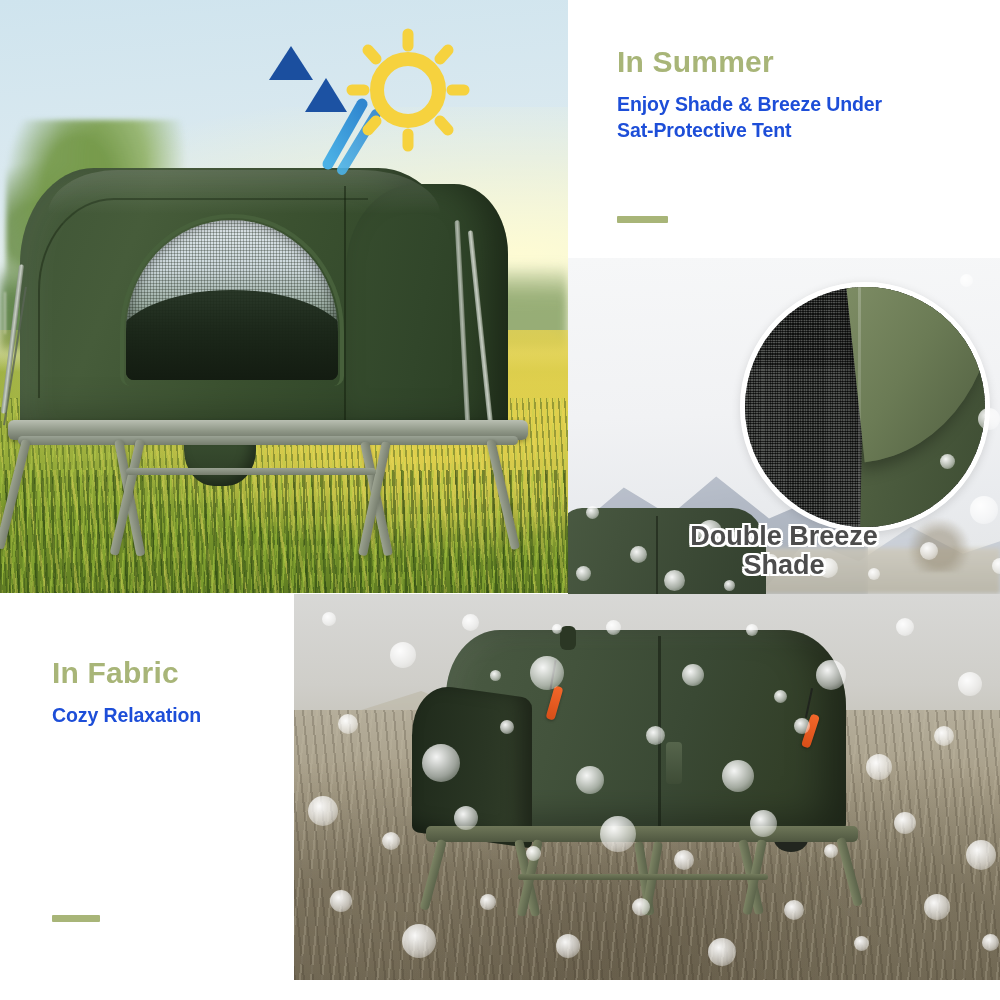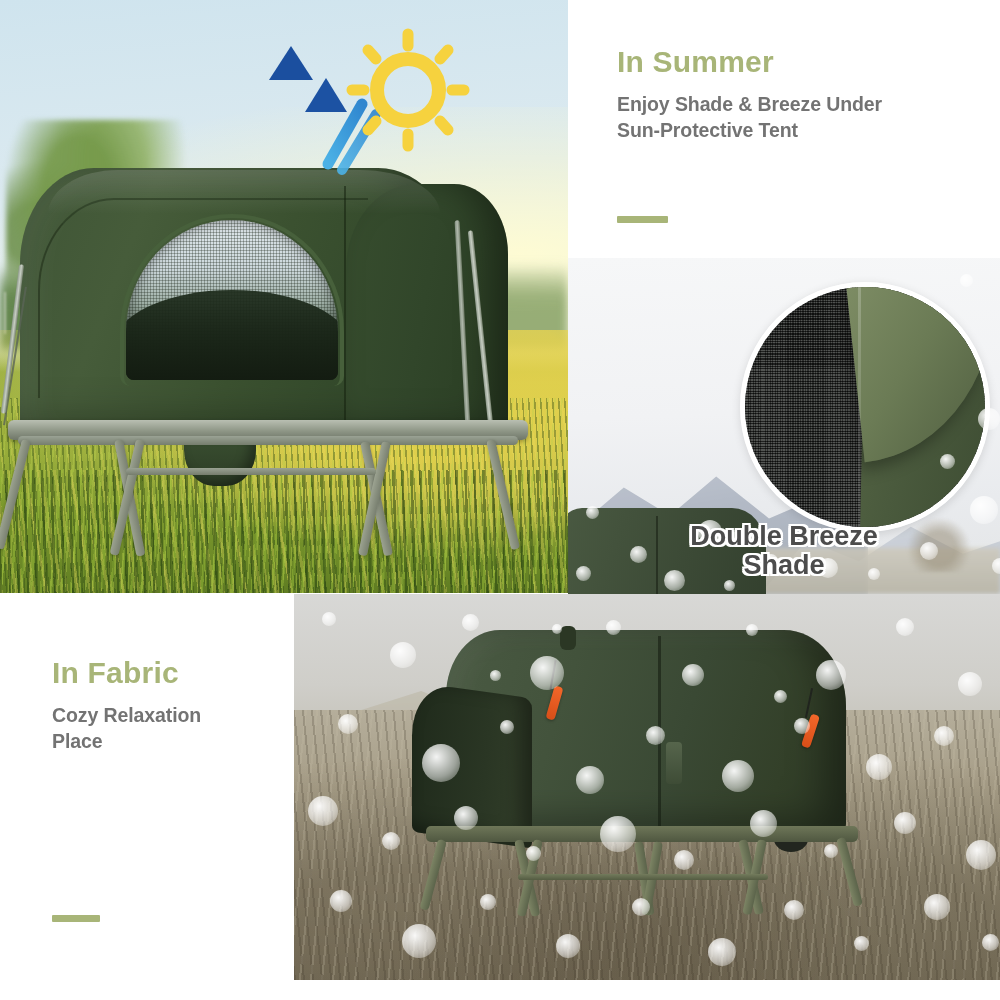--- a/index.html
+++ b/index.html
@@ -175,21 +175,21 @@
   
   .uv-graphic{ position:absolute; left:250px; top:18px; width:226px; height:168px; }
 
   
   .summer-text{ position:absolute; left:617px; top:44px; width:370px; }
   .eyebrow{
     font-size:30px; font-weight:bold; color:#a8b578;
     letter-spacing:.2px; line-height:1.18;
   }
   .subcopy{
-    margin-top:13px; font-size:19.5px; font-weight:bold; color:#737373;
+    margin-top:13px; font-size:19.5px; font-weight:bold; color:#1d4ed8;
     line-height:1.30; letter-spacing:-.1px;
   }
   .dash{ background:#a8b578; height:7px; border-radius:1px; }
   .summer-dash{ position:absolute; left:617px; top:216px; width:51px; }
 
   
   .fabric-panel{
     position:absolute; left:568px; top:258px; width:432px; height:336px;
     overflow:hidden; background:#f2f3f4;
   }
@@ -467,21 +467,21 @@
           </g>
         </g>
       </svg>
     </div>
   </div>
 
   <div class="summer-text">
     <div class="eyebrow">In Summer</div>
     <div class="subcopy">
       <div>Enjoy Shade &amp; Breeze Under</div>
-      <div>Sun-Protective Tent</div>
+      <div>Sat-Protective Tent</div>
     </div>
   </div>
   <div class="dash summer-dash"></div>
 
   <div class="fabric-panel">
     <div class="fab-sky"></div>
     <div class="fab-mtn"></div>
     <div class="fab-mtn2"></div>
     <div class="fab-ground"></div>
     <div class="fab-tree"></div>
@@ -591,18 +591,17 @@
       <span style="left:196px;top:76px;width:11px;height:11px;"></span>
       <span style="left:480px;top:96px;width:13px;height:13px;"></span>
       <span style="left:258px;top:30px;width:10px;height:10px;"></span>
     </div>
   </div>
 
   <div class="winter-text">
     <div class="eyebrow">In Fabric</div>
     <div class="subcopy">
       <div>Cozy Relaxation</div>
-      <div>Place</div>
     </div>
   </div>
   <div class="dash winter-dash"></div>
 
 </div>
 
 </body></html>

